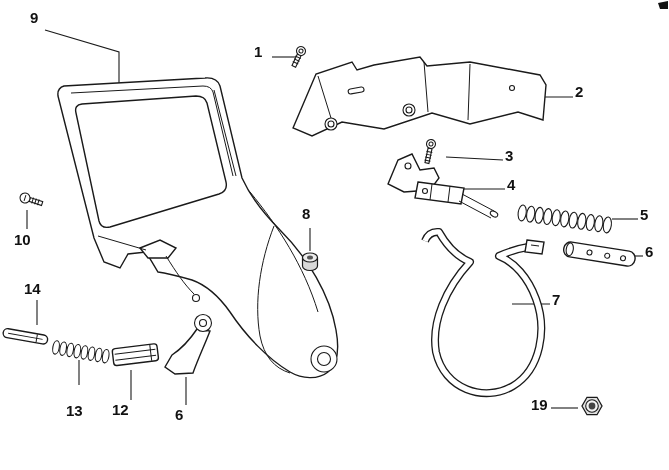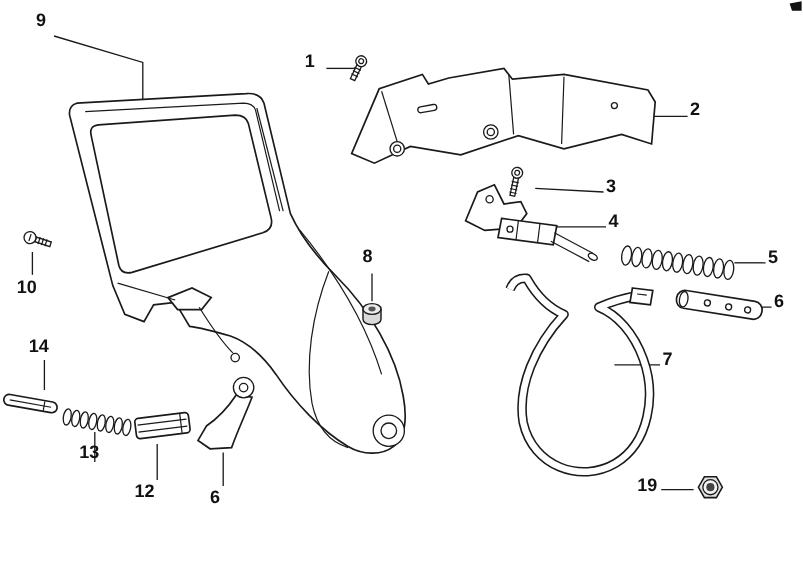--- a/index.html
+++ b/index.html
@@ -221,17 +221,17 @@
   <div class="callout" style="left:505px;top:148px">3</div>
   <div class="callout" style="left:507px;top:177px">4</div>
   <div class="callout" style="left:640px;top:207px">5</div>
   <div class="callout" style="left:645px;top:244px">6</div>
   <div class="callout" style="left:552px;top:292px">7</div>
   <div class="callout" style="left:302px;top:206px">8</div>
   <div class="callout" style="left:30px;top:10px">9</div>
   <div class="callout" style="left:14px;top:232px">10</div>
   <div class="callout" style="left:175px;top:407px">6</div>
   <div class="callout" style="left:112px;top:402px">12</div>
-  <div class="callout" style="left:66px;top:370px">13</div>
+  <div class="callout" style="left:66px;top:403px">13</div>
   <div class="callout" style="left:24px;top:281px">14</div>
   <div class="callout" style="left:531px;top:397px">19</div>
 
 </div>
 
 </body></html>

